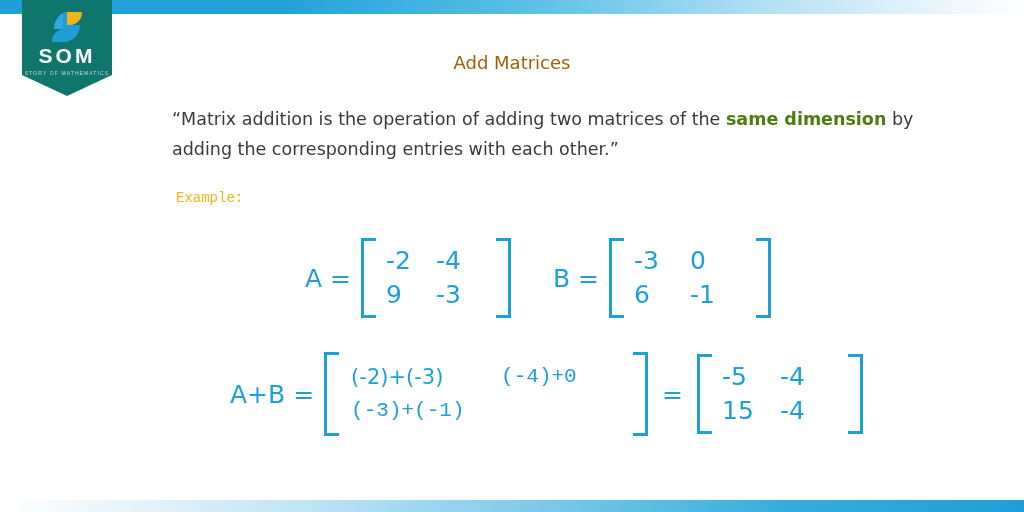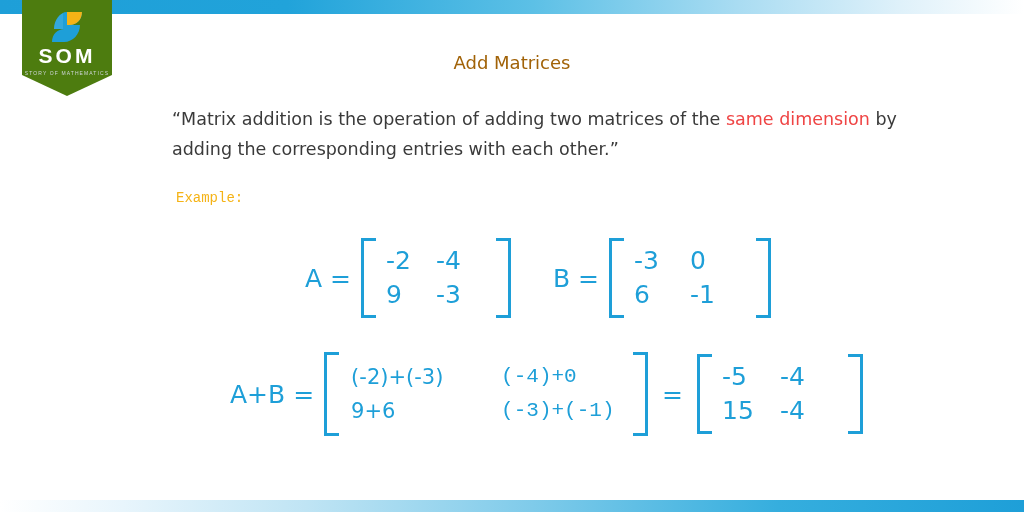--- a/index.html
+++ b/index.html
@@ -35,21 +35,21 @@
       #ffffff 0%, #e8f5fc 12%, #bfe4f4 30%, #7fcbea 52%, #35aede 76%, #1e9fd8 100%);
   }
 
   
   .logo-badge {
     position: absolute;
     left: 22px;
     top: 0;
     width: 90px;
     height: 96px;
-    background: #4d7c0f;
+    background: #0f766e;
     clip-path: polygon(0 0, 100% 0, 100% 78%, 50% 100%, 0 78%);
     color: #ffffff;
     text-align: center;
   }
   .logo-mark {
     margin-top: 12px;
     height: 28px;
   }
   .logo-word {
     font-size: 21px;
@@ -81,21 +81,22 @@
     position: absolute;
     top: 104px;
     left: 172px;
     width: 760px;
     font-size: 17.5px;
     line-height: 30px;
     color: #3a3a3a;
     font-family: "DejaVu Sans", sans-serif;
   }
   .hl {
-    color: #ef4444;
+    color: #4d7c0f;
+    font-weight: bold;
   }
 
   .example-label {
     position: absolute;
     top: 190px;
     left: 176px;
     font-size: 14px;
     color: #f5b316;
     font-family: Liberation Mono, monospace;
   }
@@ -234,21 +235,20 @@
 <div class="math-row" id="row-sum">
   <span class="lbl">A+B =</span>
   <div class="matrix m-sum">
     <div class="bracket left"></div>
     <div class="mrows">
       <div class="mrow">
         <span class="cell">(-2)+(-3)</span>
         <span class="cell">(-4)+0</span>
       </div>
       <div class="mrow">
-        <span class="cell">9+6</span>
         <span class="cell">(-3)+(-1)</span>
       </div>
     </div>
     <div class="bracket right"></div>
   </div>
 
   <span class="eq">=</span>
 
   <div class="matrix m-res">
     <div class="bracket left"></div>

